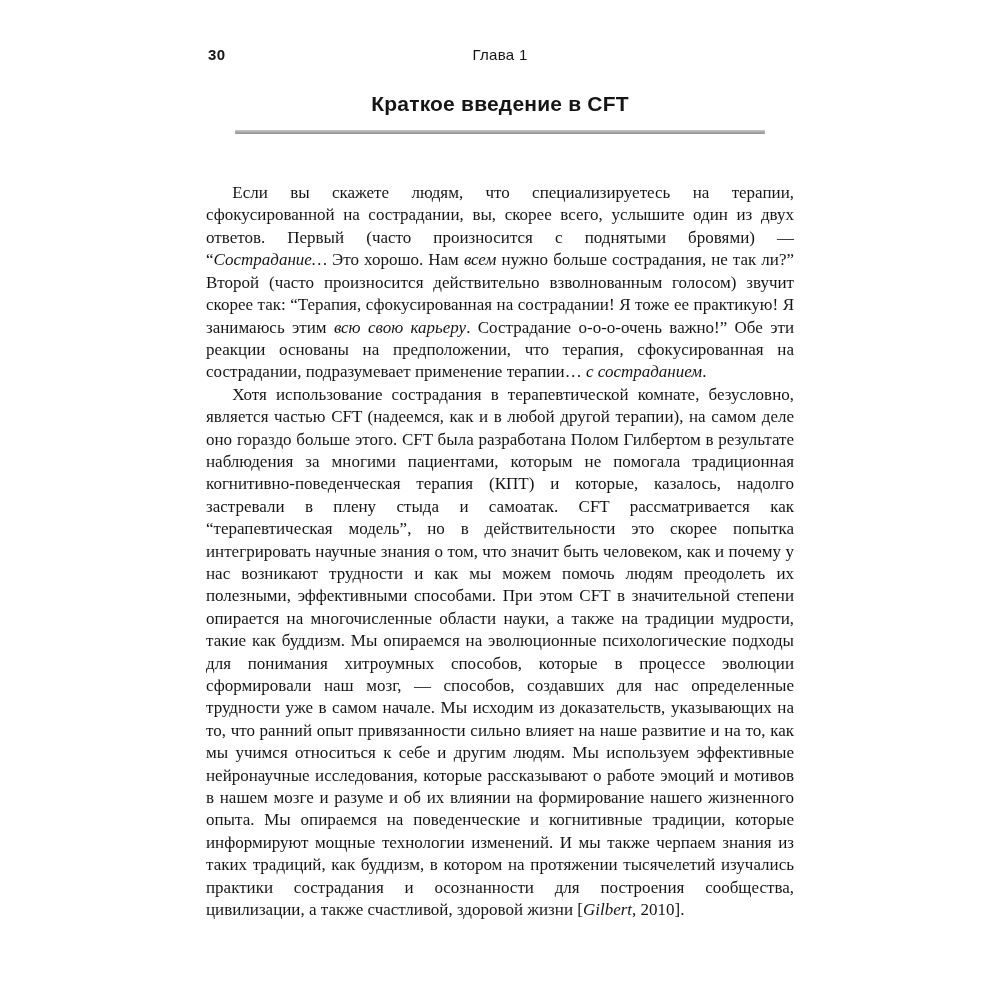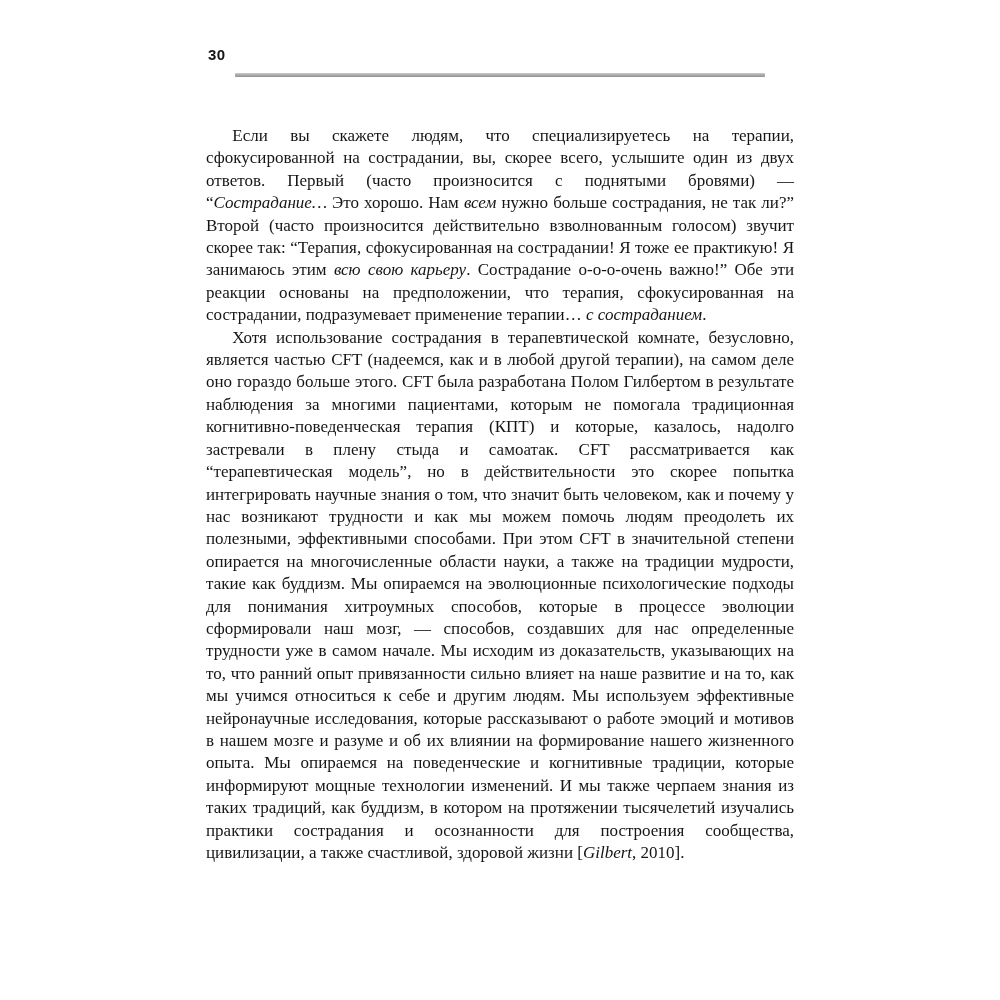--- a/index.html
+++ b/index.html
@@ -71,22 +71,24 @@
     font-style: italic;
   }
 </style>
 </head>
 <body>
 
 <div class="page">
 
   <div class="running-head">
     <span class="page-number">30</span>
+    <span class="chapter-header">Глава 1</span>
   </div>
 
+  <h1 class="title">Краткое введение в CFT</h1>
 
   <div class="title-rule"></div>
 
   <div class="body-text">
       <p class="para"><span>Если вы скажете людям, что специализируетесь на терапии, сфокусированной на сострадании, вы, скорее всего, услышите один из двух ответов. Первый (часто произносится с поднятыми бровями) — “</span><em>Сострадание…</em><span> Это хорошо. Нам </span><em>всем</em><span> нужно больше сострадания, не так ли?” Второй (часто произносится действительно взволнованным голосом) звучит скорее так: “Терапия, сфокусированная на сострадании! Я тоже ее практикую! Я занимаюсь этим </span><em>всю свою карьеру</em><span>. Сострадание о-о-о-очень важно!” Обе эти реакции основаны на предположении, что терапия, сфокусированная на сострадании, подразумевает применение терапии… </span><em>с состраданием</em><span>.</span></p>
       <p class="para"><span>Хотя использование сострадания в терапевтической комнате, безусловно, является частью CFT (надеемся, как и в любой другой терапии), на самом деле оно гораздо больше этого. CFT была разработана Полом Гилбертом в результате наблюдения за многими пациентами, которым не помогала традиционная когнитивно-поведенческая терапия (КПТ) и которые, казалось, надолго застревали в плену стыда и самоатак. CFT рассматривается как “терапевтическая модель”, но в действительности это скорее попытка интегрировать научные знания о том, что значит быть человеком, как и почему у нас возникают трудности и как мы можем помочь людям преодолеть их полезными, эффективными способами. При этом CFT в значительной степени опирается на многочисленные области науки, а также на традиции мудрости, такие как буддизм. Мы опираемся на эволюционные психологические подходы для понимания хитроумных способов, которые в процессе эволюции сформировали наш мозг, — способов, создавших для нас определенные трудности уже в самом начале. Мы исходим из доказательств, указывающих на то, что ранний опыт привязанности сильно влияет на наше развитие и на то, как мы учимся относиться к себе и другим людям. Мы используем эффективные нейронаучные исследования, которые рассказывают о работе эмоций и мотивов в нашем мозге и разуме и об их влиянии на формирование нашего жизненного опыта. Мы опираемся на поведенческие и когнитивные традиции, которые информируют мощные технологии изменений. И мы также черпаем знания из таких традиций, как буддизм, в котором на протяжении тысячелетий изучались практики сострадания и осознанности для построения сообщества, цивилизации, а также счастливой, здоровой жизни [</span><em>Gilbert</em><span>, 2010].</span></p>
     </div>
 
 </div>
 

